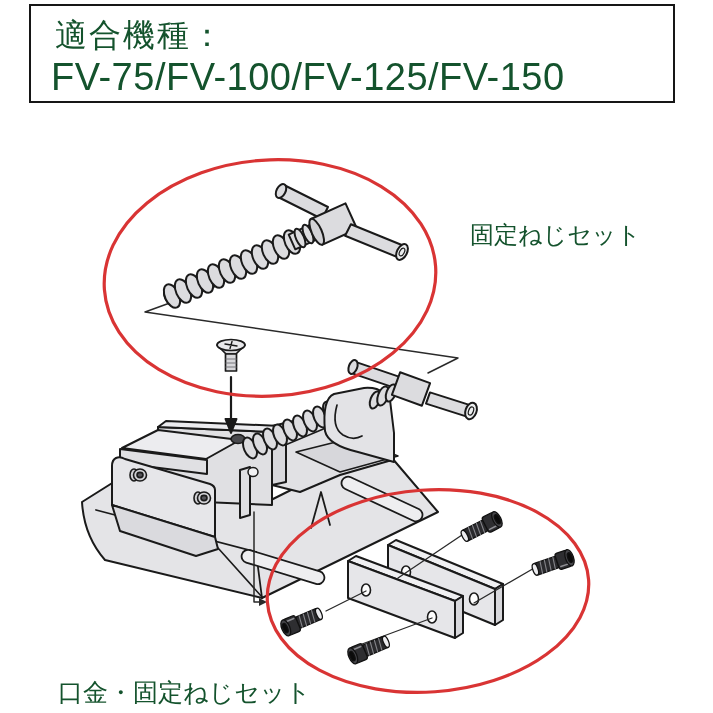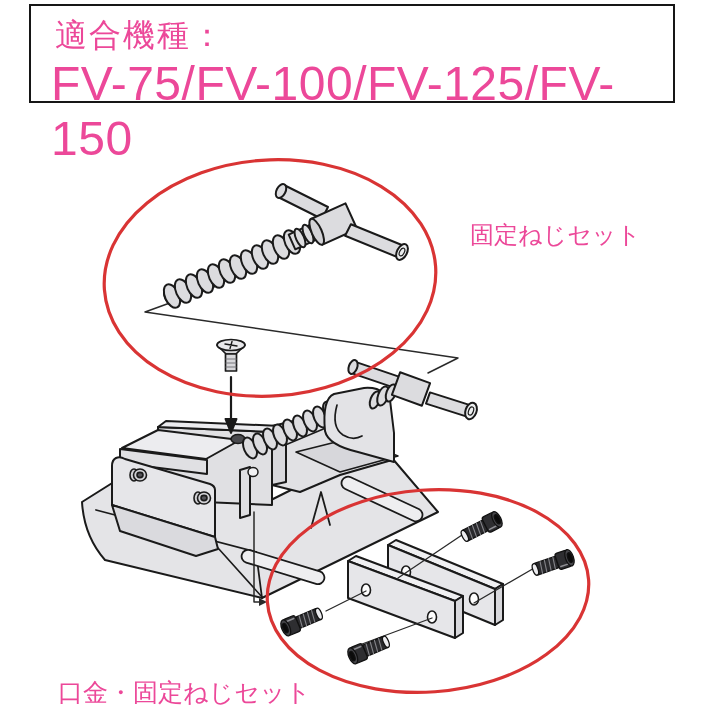--- a/index.html
+++ b/index.html
@@ -1,21 +1,21 @@
 <!DOCTYPE html>
 <html><head>
 <meta charset="utf-8">
 <style>
   html,body{margin:0;padding:0;background:#fff;}
   .stage{position:relative;width:713px;height:713px;background:#fff;overflow:hidden;
-         font-family:"Liberation Sans","DejaVu Sans",sans-serif;color:#ec4899;}
+         font-family:"Liberation Sans","DejaVu Sans",sans-serif;color:#14532d;}
   .model-box{position:absolute;left:29px;top:4px;width:646px;height:99px;
              border:2.5px solid #161616;box-sizing:border-box;background:#fff;}
   .model-heading{position:absolute;left:24px;top:8px;font-size:32px;letter-spacing:2px;}
-  .model-numbers{position:absolute;left:20px;top:50px;font-size:48px;letter-spacing:0.5px;}
+  .model-numbers{position:absolute;left:20px;top:50px;font-size:38px;letter-spacing:0.5px;}
   .callout{position:absolute;white-space:nowrap;}
   .callout-handle-1{left:444px;top:186px;font-size:24px;}
   .callout-handle-2{left:470px;top:219px;font-size:24px;}
   .callout-jaw{left:58px;top:676px;font-size:25px;}
   svg{position:absolute;left:0;top:0;}
   svg *{stroke-linejoin:round;stroke-linecap:round;}
 </style>
 </head>
 <body>
 

